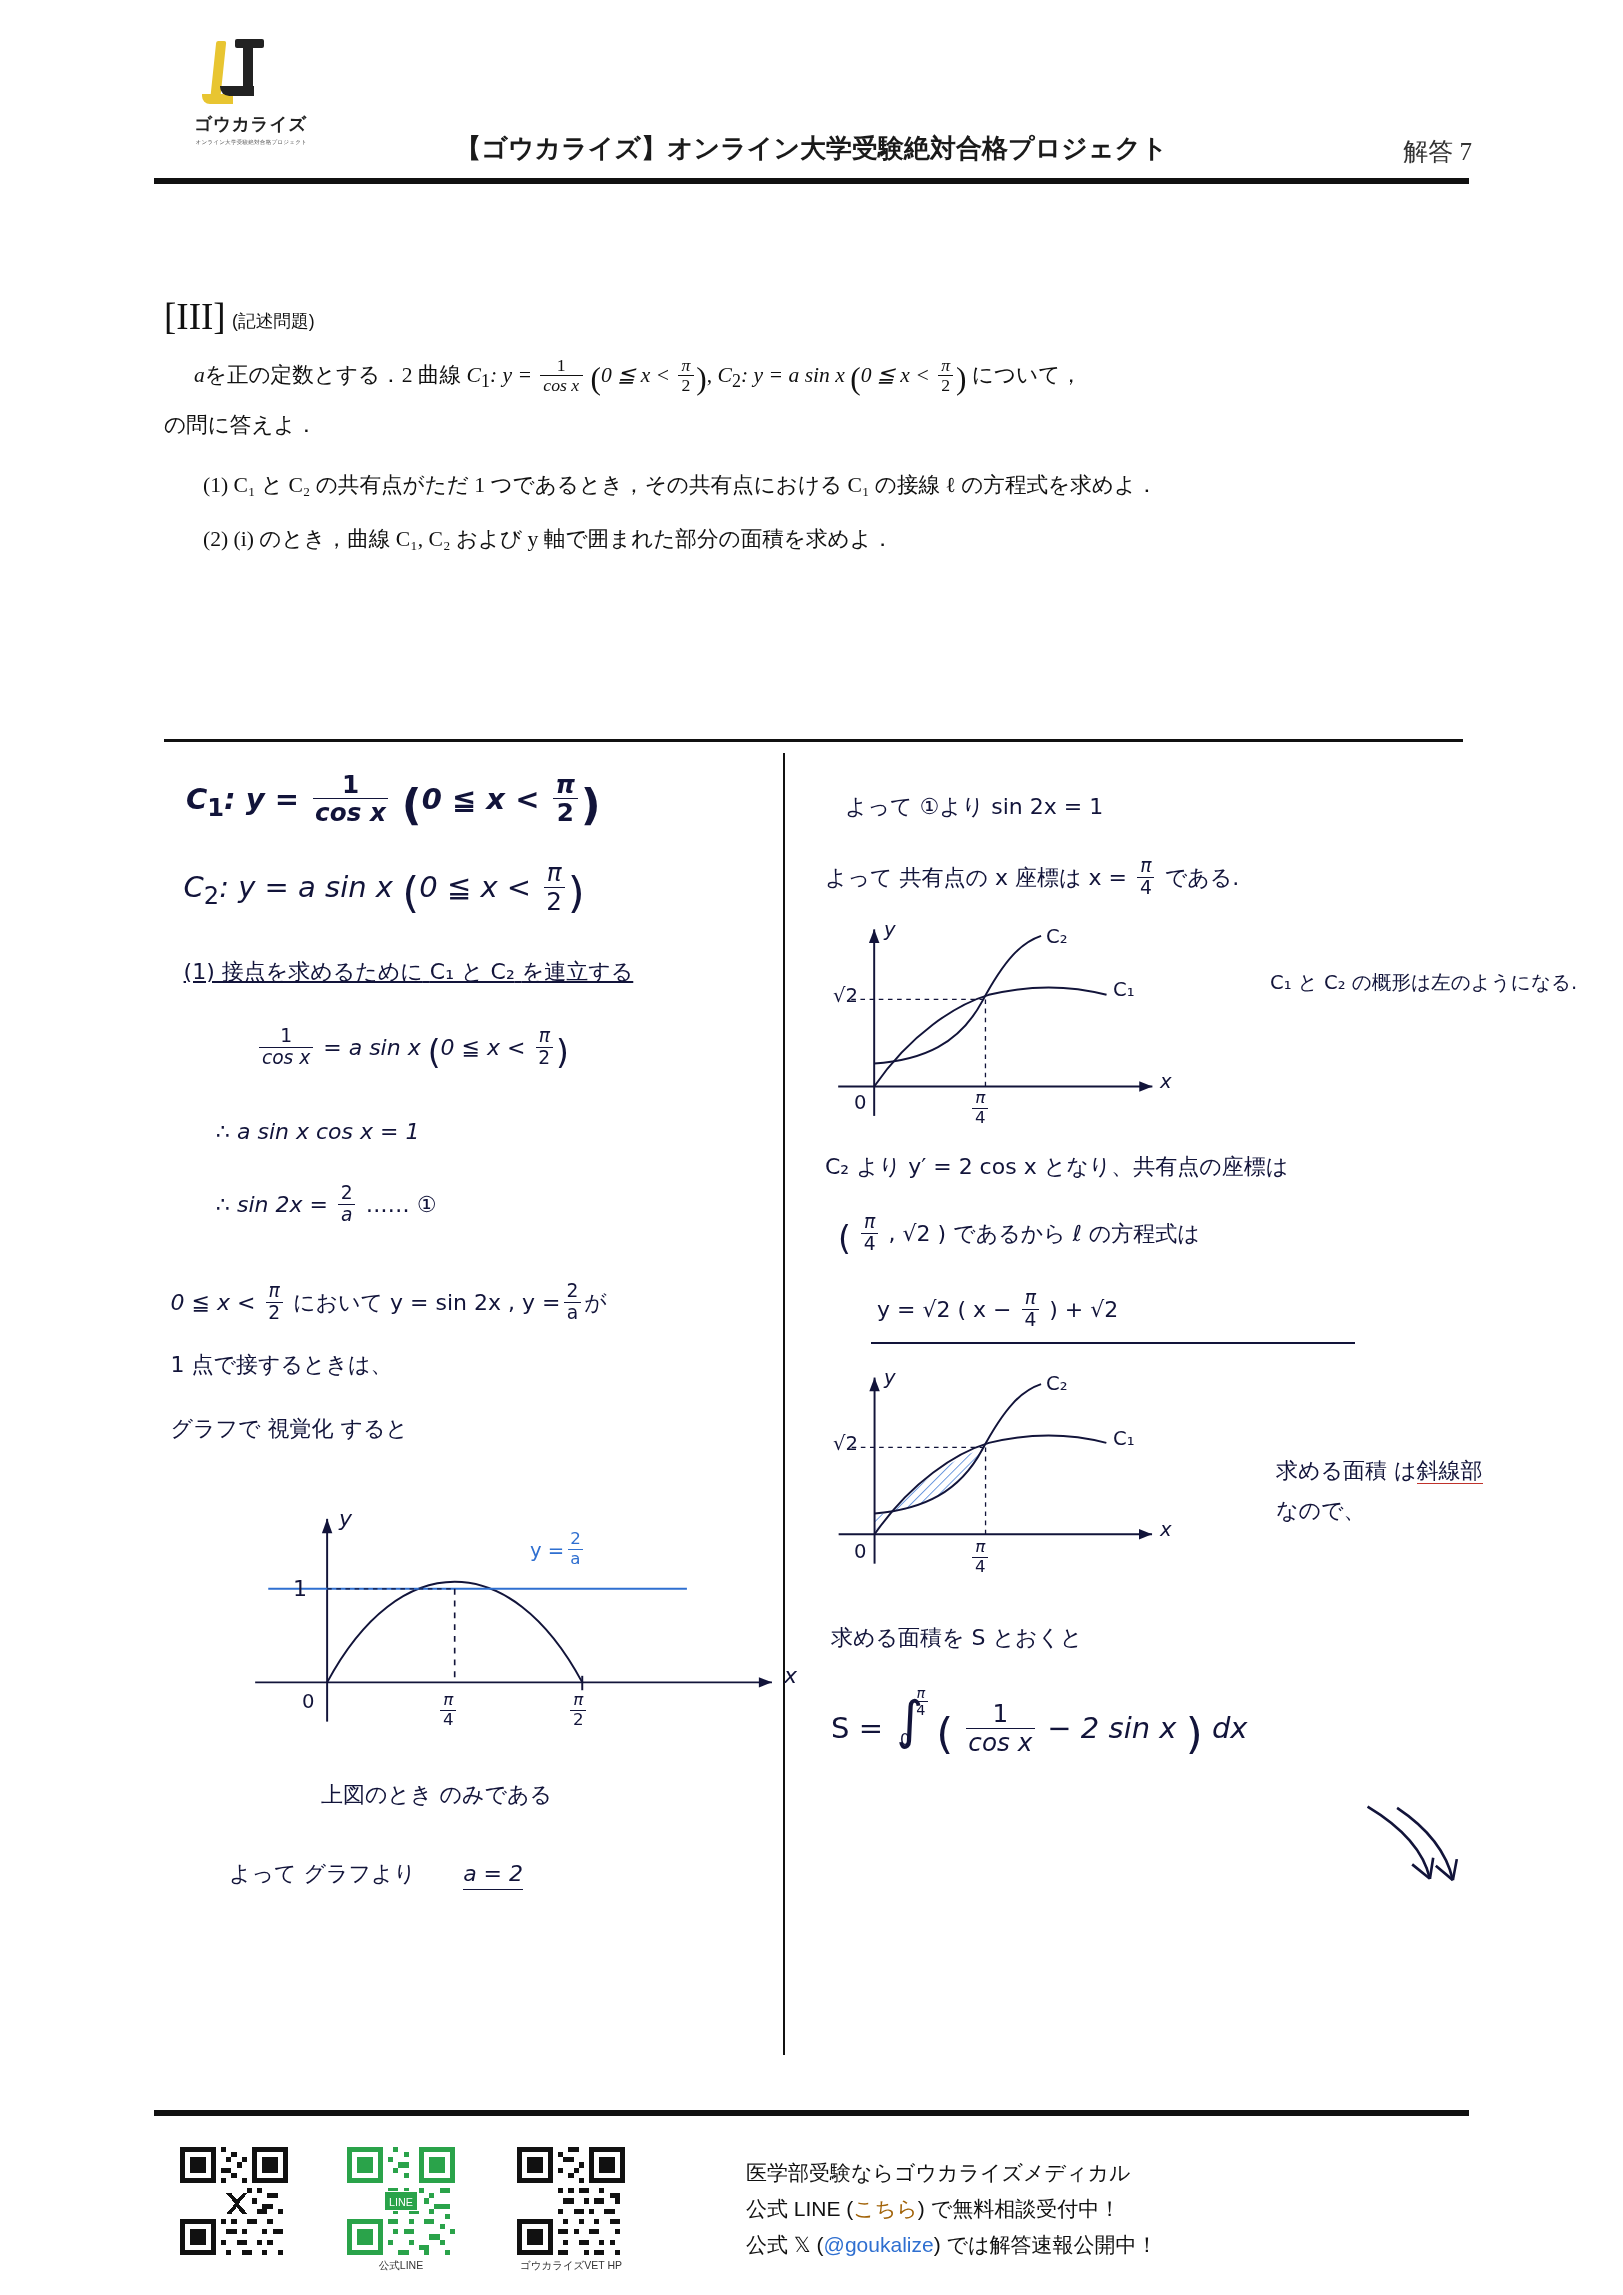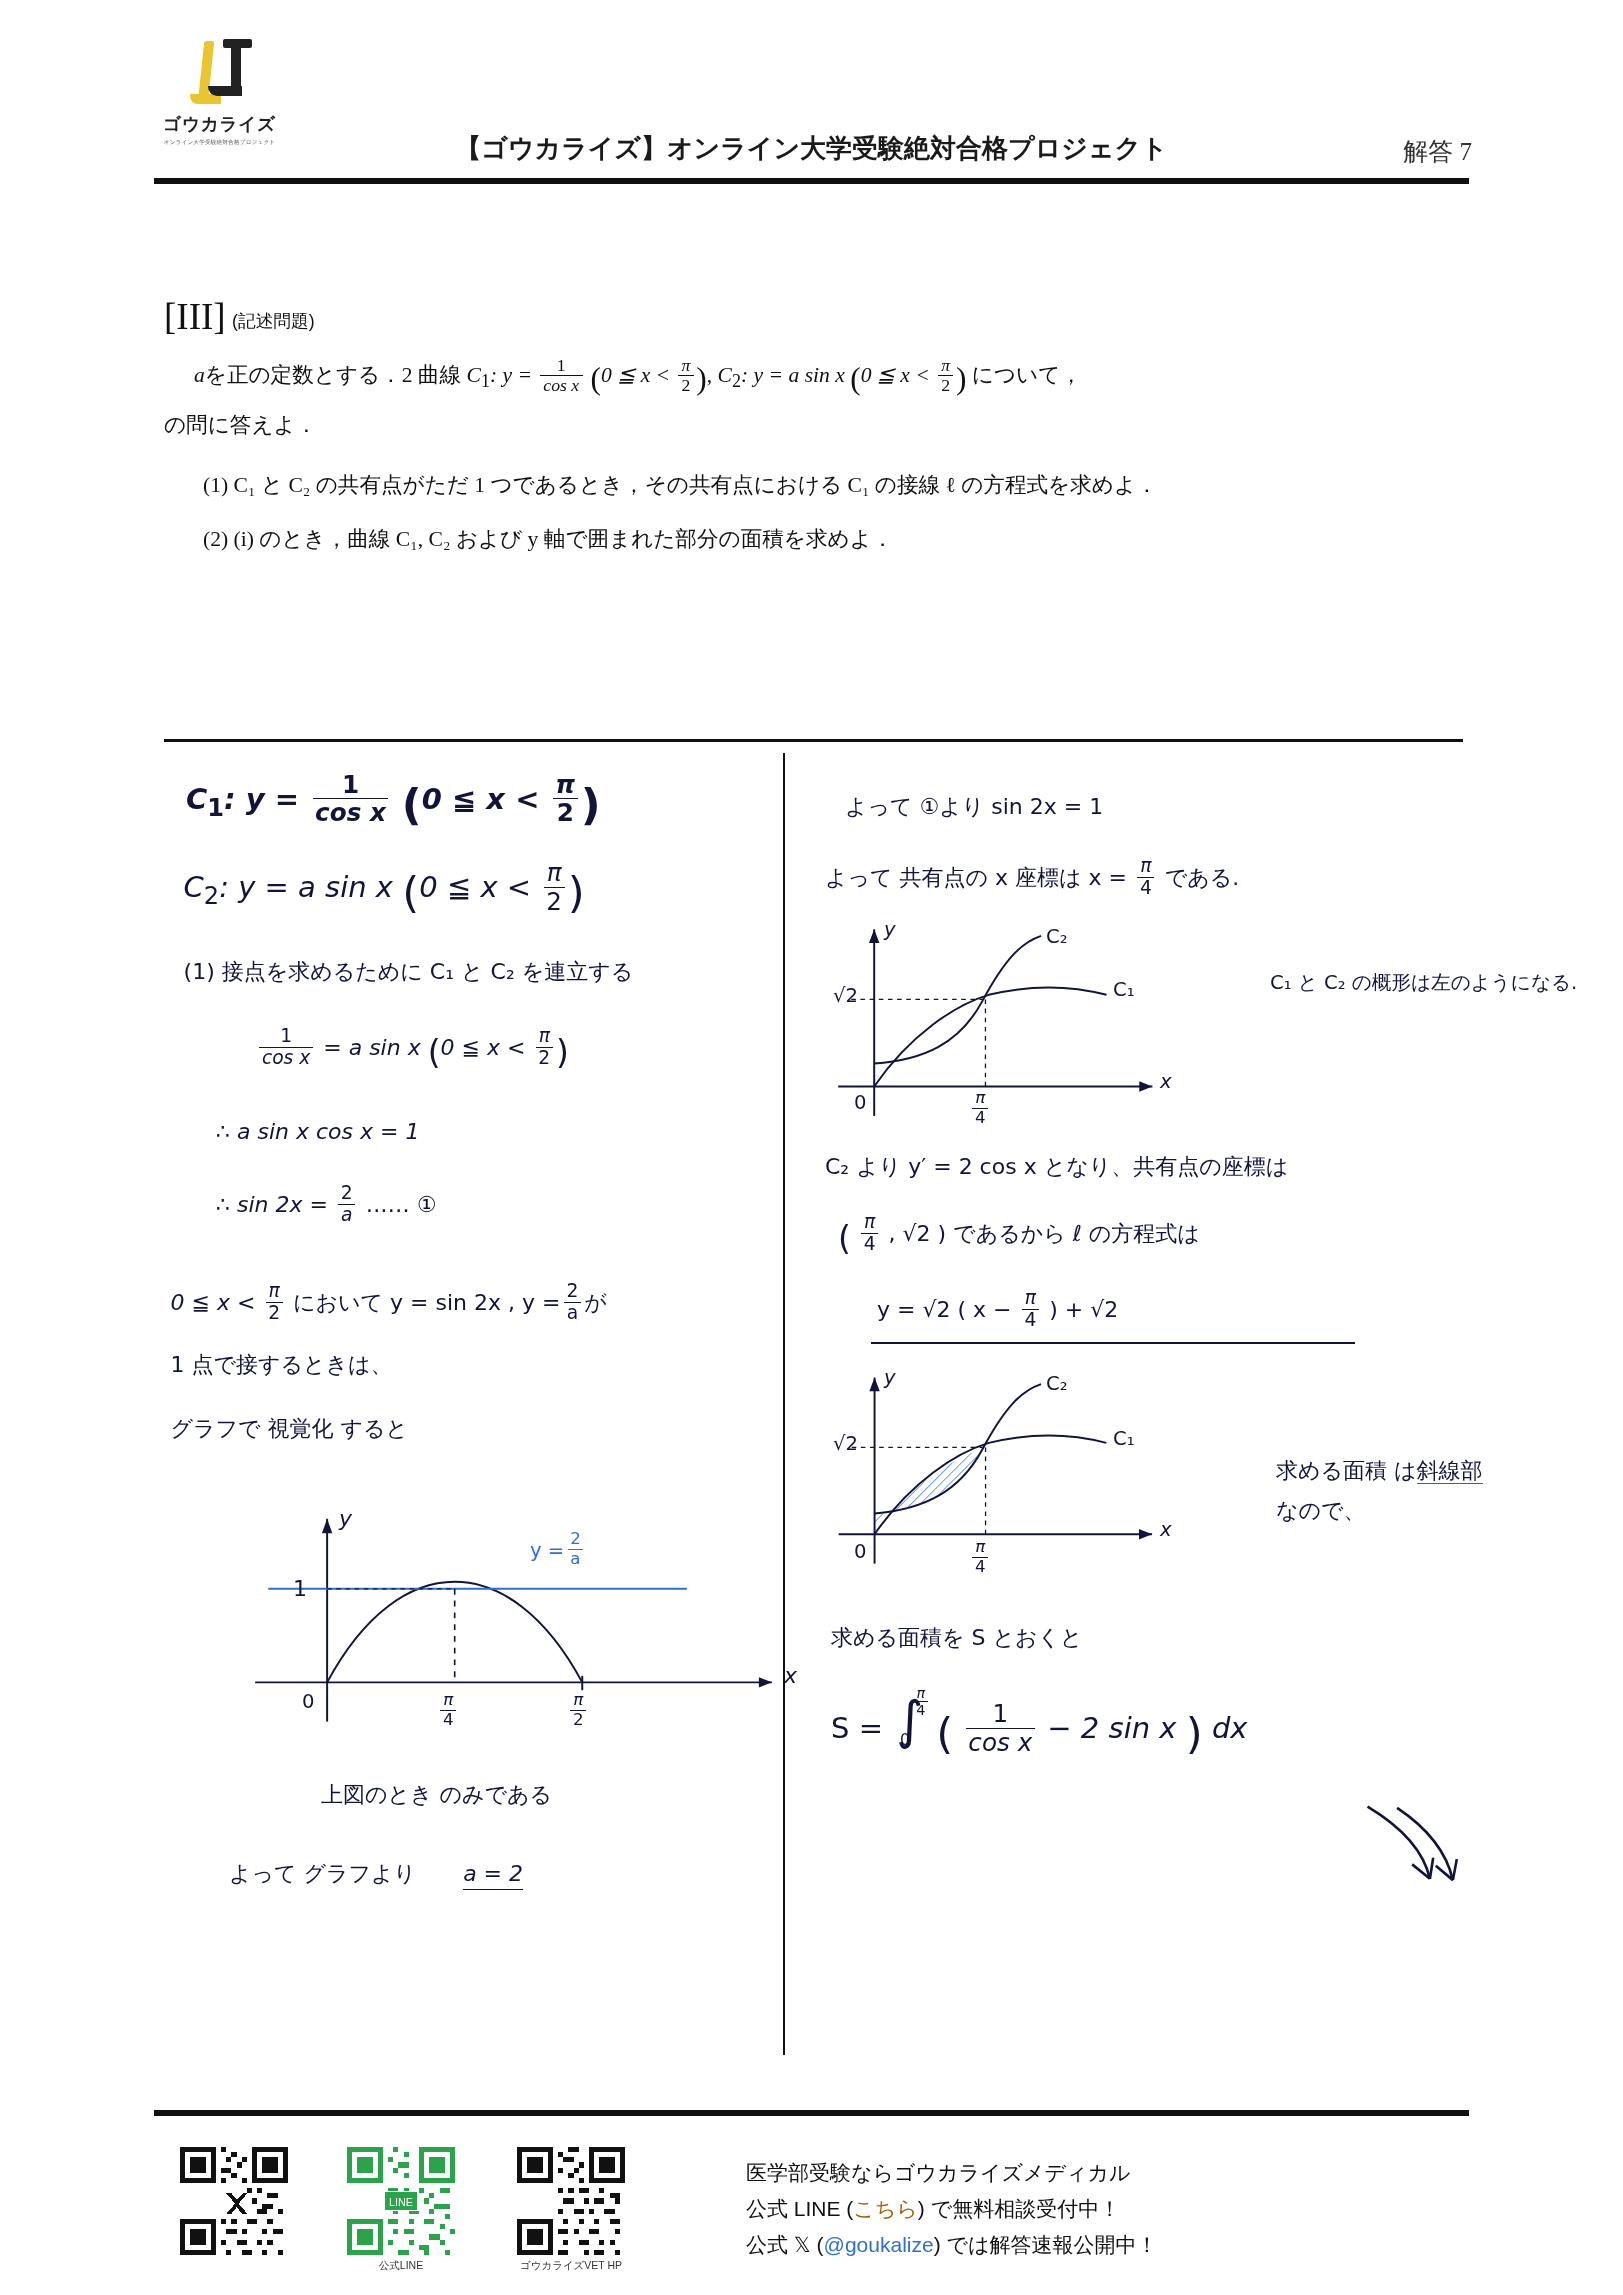--- a/index.html
+++ b/index.html
@@ -22,24 +22,24 @@
 
   
   .header {
     position: absolute;
     left: 0; top: 0;
     width: 1623px;
     height: 190px;
   }
   .logo {
     position: absolute;
-    left: 144px; top: 36px;
+    left: 156px; top: 36px;
     width: 151px;
     height: 115px;
-    text-align: center;
+    text-align: right;
   }
   .logo-mark {
     position: relative;
     width: 98px; height: 72px;
     margin: 0 auto;
   }
   .logo-mark .bar-y {
     position: absolute;
     left: 30px; top: 5.2px;
     width: 9.8px; height: 63px;
@@ -341,21 +341,21 @@
 
     <div class="hw l" style="left:19.6px; top:108px;">
       <span class="slant">C</span><sub>2</sub><span class="slant">: y = a sin x</span>
       <span class="bp">(</span><span class="slant">0 ≦ x &lt;</span>
       <span class="hfrac">
         <span class="n slant">π</span>
         <span class="d">2</span>
       </span><span class="bp">)</span>
     </div>
 
-    <div class="hw m" style="left:19.6px; top:204px;">
+    <div class="hw m" style="left:19.6px; top:204px;text-decoration:underline;">
       <span>(1) 接点を求めるために</span>
       <span class="red">C₁ と C₂</span>
       <span>を連立する</span>
     </div>
 
     <div class="hw m" style="left:92px; top:275px;">
       <span class="hfrac">
         <span class="n">1</span>
         <span class="d slant">cos x</span>
       </span>

